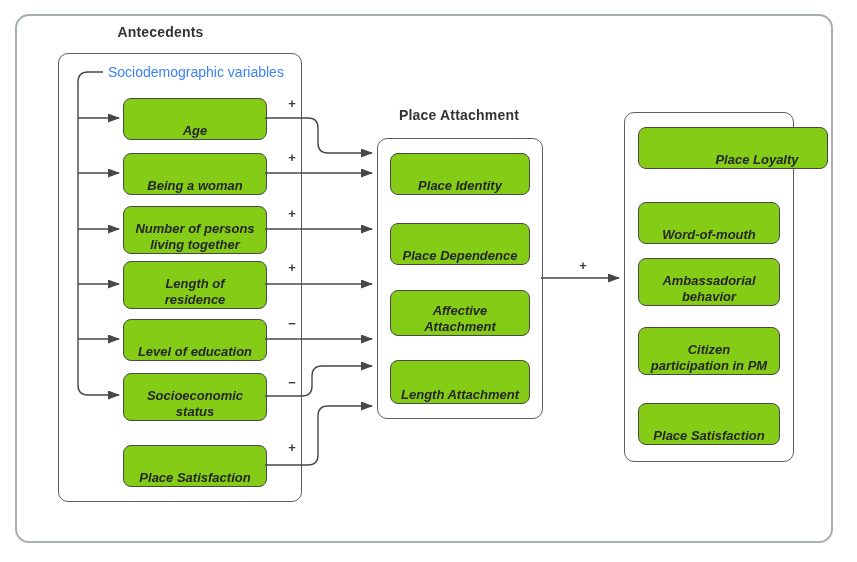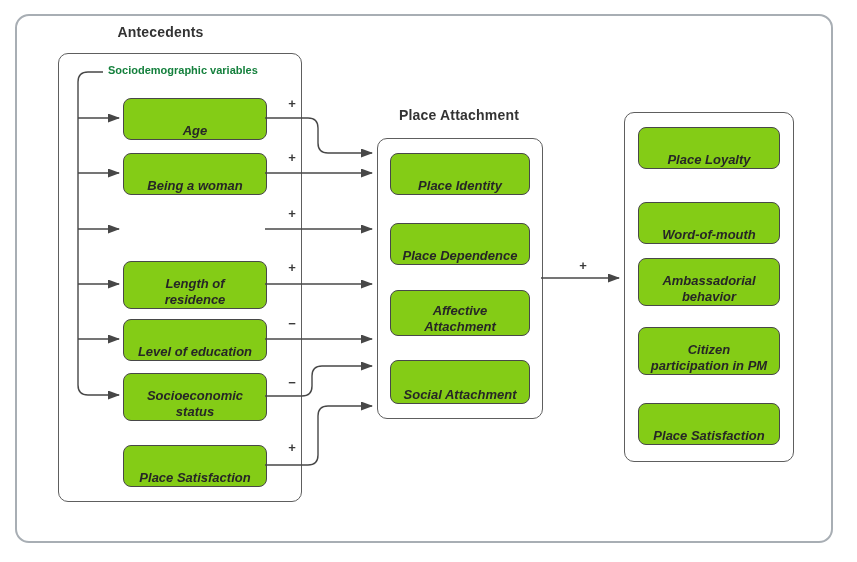--- a/index.html
+++ b/index.html
@@ -22,21 +22,21 @@
   }
   .node span {
     font-size:13px; font-weight:bold; font-style:italic; color:#262626;
     white-space:pre-line; line-height:1.25; padding:0 4px;
   }
   .section-title {
     position:absolute; text-align:center; font-size:14px; font-weight:bold;
     color:#333333; z-index:4; letter-spacing:0.2px;
   }
   .group-label {
-    position:absolute; font-size:11px; font-weight:bold; color:#15803d; z-index:4;
+    position:absolute; font-size:14px; font-weight:normal; color:#3b82f6; z-index:4;
   }
   .sign {
     position:absolute; width:14px; height:14px; text-align:center;
     font-size:13px; font-weight:bold; color:#3a3a3a; line-height:14px; z-index:4;
   }
   svg.wires { position:absolute; left:0; top:0; z-index:3; pointer-events:none; }
   svg.wires path { fill:none; stroke:#474747; stroke-width:1.4px; }
 </style>
 </head>
 <body>
@@ -53,20 +53,24 @@
   <div class="section-title" style="left:377px; top:107px; width:164px;">Place Attachment</div>
 
   <div class="group-label" style="left:108px; top:64px;">Sociodemographic variables</div>
 
   <div class="node" style="left:123px; top:98px;  width:142px; height:40px;">
     <span>Age</span>
     </div>
   <div class="node" style="left:123px; top:153px; width:142px; height:40px;">
     <span>Being a woman</span>
     </div>
+  <div class="node" style="left:123px; top:206px; width:142px; height:46px;">
+    <span>Number of persons
+living together</span>
+    </div>
   <div class="node" style="left:123px; top:261px; width:142px; height:46px;">
     <span>Length of
 residence</span>
     </div>
   <div class="node" style="left:123px; top:319px; width:142px; height:40px;">
     <span>Level of education</span>
     </div>
   <div class="node" style="left:123px; top:373px; width:142px; height:46px;">
     <span>Socioeconomic
 status</span>
@@ -79,24 +83,24 @@
     <span>Place Identity</span>
     </div>
   <div class="node" style="left:390px; top:223px; width:138px; height:40px;">
     <span>Place Dependence</span>
     </div>
   <div class="node" style="left:390px; top:290px; width:138px; height:44px;">
     <span>Affective
 Attachment</span>
     </div>
   <div class="node" style="left:390px; top:360px; width:138px; height:42px;">
-    <span>Social Attachment</span>
+    <span>Length Attachment</span>
     </div>
 
-  <div class="node" style="left:638px; top:127px; width:140px; height:40px;">
+  <div class="node" style="left:638px; top:127px; width:140px; height:40px;padding-left:48px;">
     <span>Place Loyalty</span>
     </div>
   <div class="node" style="left:638px; top:194px; width:140px; height:40px;margin-top:8px;">
     <span>Word-of-mouth</span>
     </div>
   <div class="node" style="left:638px; top:258px; width:140px; height:46px;">
     <span>Ambassadorial
 behavior</span>
     </div>
   <div class="node" style="left:638px; top:327px; width:140px; height:46px;">

